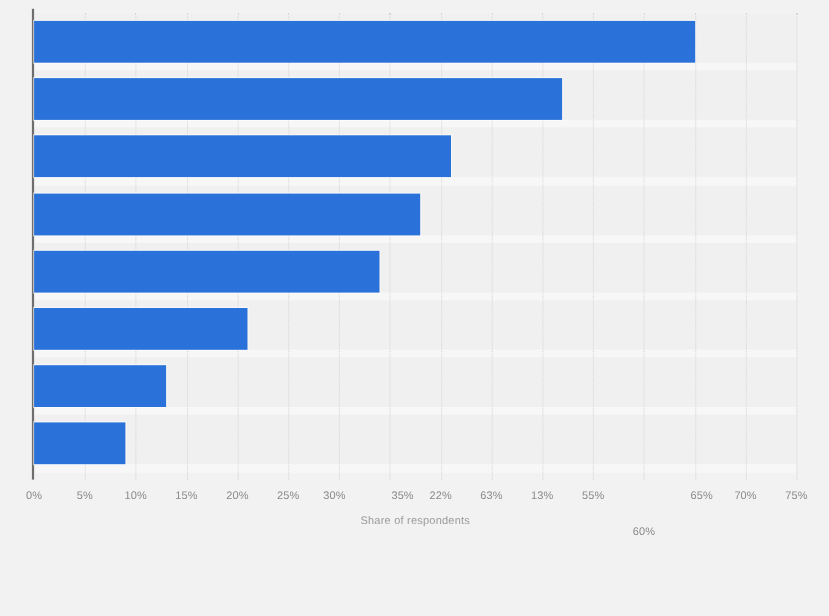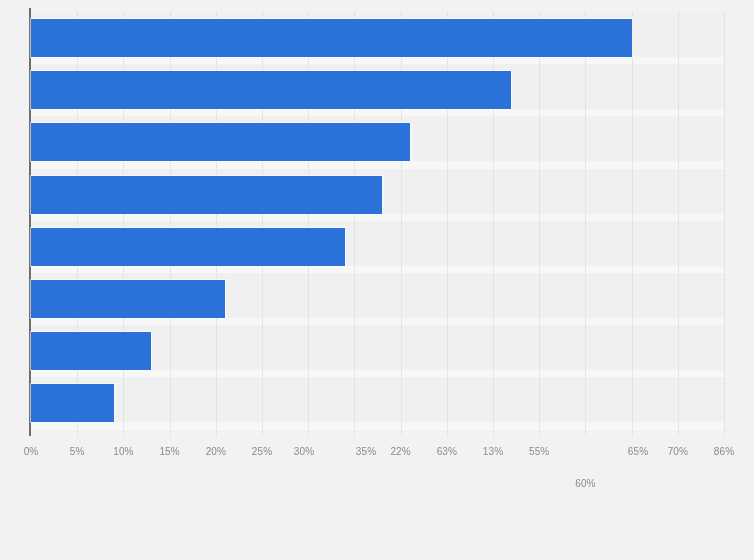--- a/index.html
+++ b/index.html
@@ -180,18 +180,21 @@
       <div class="xtick-label" style="left: 231px;">25%</div>
       <div class="xtick-label" style="left: 273px;">30%</div>
       <div class="xtick-label" style="left: 335px;">35%</div>
       <div class="xtick-label" style="left: 369.6px;">22%</div>
       <div class="xtick-label" style="left: 415.8px;">63%</div>
       <div class="xtick-label" style="left: 462px;">13%</div>
       <div class="xtick-label" style="left: 508.2px;">55%</div>
       <div class="xtick-label" style="left: 554.4px; margin-top: 32px;">60%</div>
       <div class="xtick-label" style="left: 607px;">65%</div>
       <div class="xtick-label" style="left: 646.8px;">70%</div>
-      <div class="xtick-label" style="left: 693px;">86%</div>
+      <div class="xtick-label" style="left: 693px;">75%</div>
     </div>
 
+  <div class="axis-title">
+    <span>Share of respondents</span>
+  </div>
 
   <div class="footer-area"></div>
 </div>
 
 </body></html>

